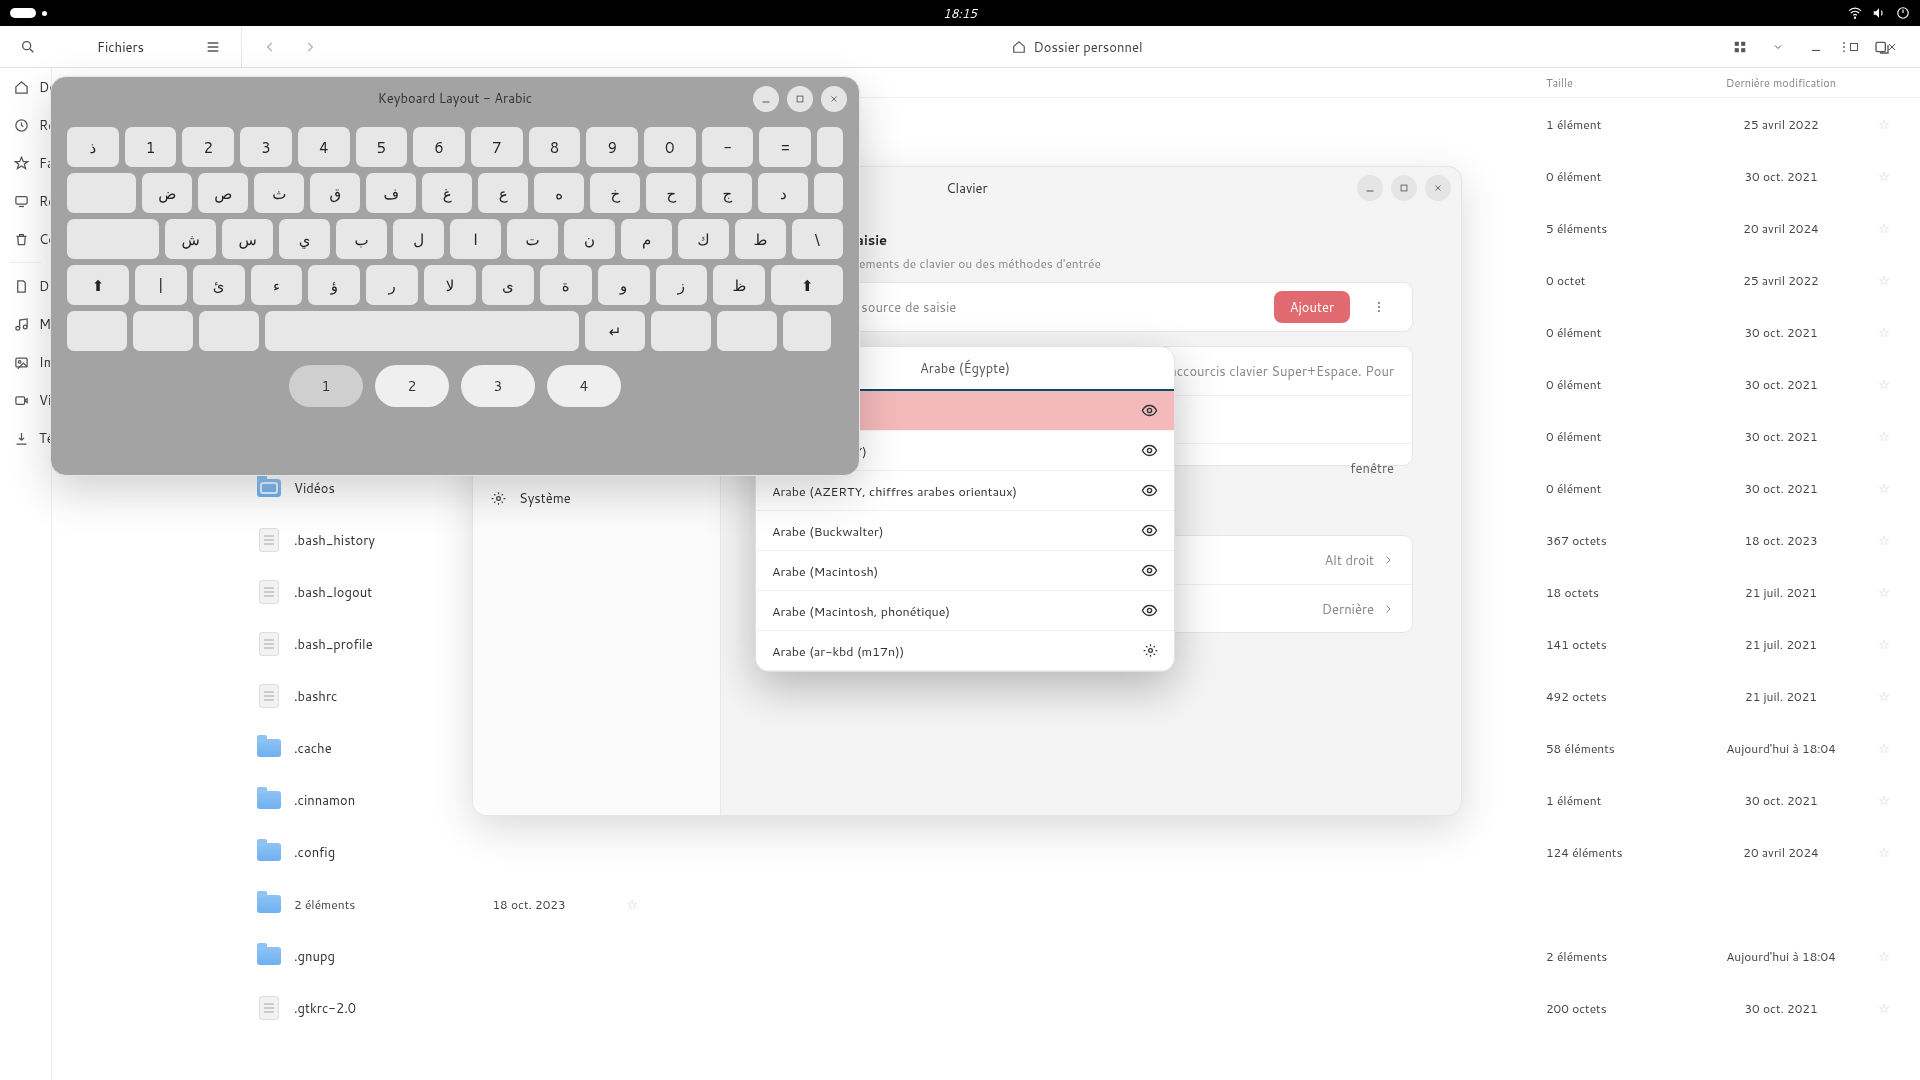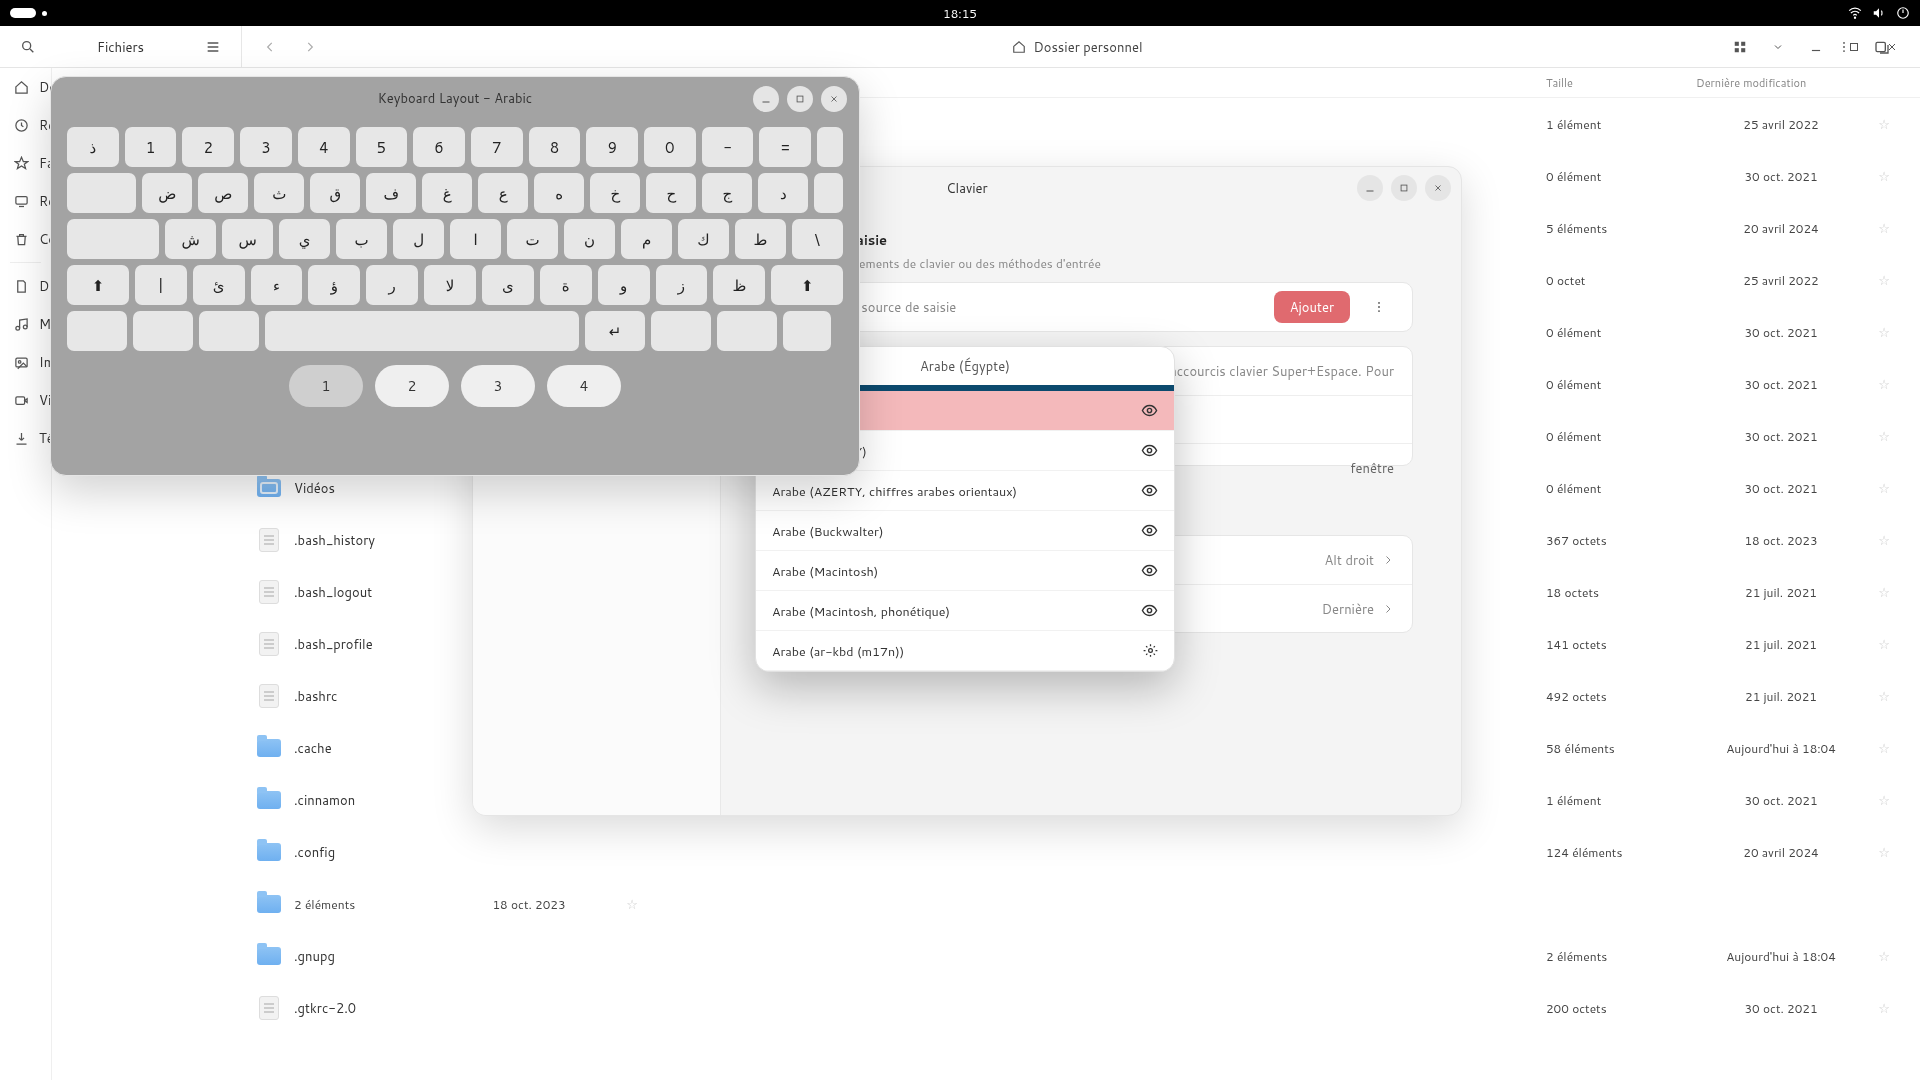--- a/index.html
+++ b/index.html
@@ -1,19 +1,19 @@
 <!DOCTYPE html>
 <html><head>
 <meta charset="utf-8">
 <style>
 * { box-sizing: border-box; margin: 0; padding: 0; font-family: -apple-system, "Segoe UI", Cantarell, sans-serif; }
 html, body { width: 1920px; height: 1080px; overflow: hidden; background: #fff; }
 
 
-.topbar { position: absolute; top: 0; left: 0; right: 0; height: 26px; background: #000; color: #fff; display: flex; align-items: center; justify-content: center; font-size: 12px; }
+.topbar { position: absolute; top: 0; left: 0; right: 0; height: 26px; background: #000; color: #fff; display: flex; align-items: center; justify-content: center; font-size: 12px; font-style: italic; }
 .topbar .left { position: absolute; left: 10px; display: flex; align-items: center; gap: 6px; }
 .topbar .right { position: absolute; right: 10px; display: flex; align-items: center; gap: 10px; }
 .topbar .pill { width: 26px; height: 10px; background: #fff; border-radius: 5px; }
 .topbar .dot { width: 5px; height: 5px; background: #fff; border-radius: 50%; }
 
 
 .files-header { position: absolute; top: 26px; left: 0; right: 0; height: 42px; background: #fff; border-bottom: 1px solid #e5e5e5; display: flex; align-items: center; }
 .files-header .sidecap { width: 242px; display: flex; align-items: center; justify-content: space-between; padding: 0 14px; border-right: 1px solid #e7e7e7; height: 100%; }
 .files-header .nav { display: flex; align-items: center; gap: 12px; padding: 0 14px; }
 .files-header .path { flex: 1; display: flex; justify-content: center; }
@@ -25,21 +25,21 @@
 
 .files-sidebar { position: absolute; top: 68px; left: 0; width: 52px; bottom: 0; background: #fff; border-right: 1px solid #efefef; }
 .files-sidebar .item { height: 38px; display: flex; align-items: center; padding: 0 14px; gap: 10px; font-size: 13px; color: #333; overflow: hidden; white-space: nowrap; }
 .files-sidebar .sep { height: 1px; background: #eee; margin: 4px 10px; }
 
 
 .files-main { position: absolute; top: 68px; left: 242px; right: 0; bottom: 0; background: #fff; }
 .files-main .colhead { position: absolute; top: 0; left: 0; right: 0; height: 30px; display: flex; align-items: center; padding: 0 24px 0 14px; font-size: 11px; color: #888; border-bottom: 1px solid #f0f0f0; }
 .files-main .colhead .spacer { flex: 1; }
 .files-main .colhead .c-size { width: 150px; }
-.files-main .colhead .c-date { width: 170px; text-align: left; }
+.files-main .colhead .c-date { width: 170px; text-align: center; }
 .files-main .list { position: absolute; top: 30px; left: 0; right: 0; bottom: 0; }
 .files-row { height: 52px; display: flex; align-items: center; padding: 0 24px 0 14px; font-size: 13px; color: #333; }
 .files-row .ficon { width: 26px; height: 26px; margin-right: 12px; display: flex; align-items: center; justify-content: center; }
 .files-row .fname { flex: 1; }
 .files-row .fsize { width: 150px; color: #444; font-size: 12px; }
 .files-row .fdate { width: 170px; text-align: center; color: #444; font-size: 12px; }
 .files-row .fstar { width: 24px; text-align: center; color: #ccc; margin-left: 6px; }
 
 
 .foldershape { width: 24px; height: 18px; background: linear-gradient(#8ec3f4,#6fb0f0); border-radius: 3px; position: relative; }
@@ -64,21 +64,21 @@
 .section-sub { font-size: 12px; color: #888; margin-bottom: 10px; }
 .card { background: #fff; border: 1px solid #e6e6e6; border-radius: 10px; }
 .card .row { height: 48px; display: flex; align-items: center; padding: 0 18px; font-size: 13px; color: #333; border-top: 1px solid #eee; }
 .card .row:first-child { border-top: none; }
 .card .row .grow { flex: 1; }
 .addbtn { background: #e06a6f; color: #fff; border-radius: 8px; padding: 7px 16px; font-size: 13px; }
 .vbtn { width: 30px; height: 30px; display: flex; align-items: center; justify-content: center; color: #555; }
 
 
 .popover { position: absolute; left: 755px; top: 346px; width: 420px; background: #fff; border-radius: 14px; box-shadow: 0 16px 44px rgba(0,0,0,.25); overflow: hidden; border: 1px solid #e1e1e1; z-index: 40; }
-.popover .pophead { height: 44px; display: flex; align-items: center; justify-content: center; font-size: 13px; color: #555; border-bottom: 6px solid #0c4a6e; }
+.popover .pophead { height: 44px; display: flex; align-items: center; justify-content: center; font-size: 13px; color: #555; border-bottom: 2px solid #0c4a6e; }
 .popover .popitem { height: 40px; display: flex; align-items: center; padding: 0 16px; font-size: 12.5px; color: #333; border-bottom: 1px solid #f1f1f1; }
 .popover .popitem.selected { background: #f4b9bb; }
 .popover .popitem .eye { margin-left: auto; color: #555; }
 
 
 .kbd-win { position: absolute; left: 50px; top: 76px; width: 810px; height: 400px; background: #a3a3a3; border-radius: 16px; box-shadow: 0 16px 44px rgba(0,0,0,.18); border: 1px solid #e5e5e5; z-index: 60; }
 .kbd-win .titlebar { height: 42px; display: flex; align-items: center; justify-content: center; font-size: 13px; color: #333; position: relative; }
 .kbd-win .win-ctrls { position: absolute; right: 12px; top: 9px; display: flex; gap: 8px; }
 .kbd-area { padding: 8px 16px 0; }
 .kbd-row { display: flex; gap: 6px; margin-bottom: 6px; }
@@ -542,20 +542,29 @@
         <span>Accessibilité</span>
       </div>
       <div class="sitem">
         <span class="sicon">
           <svg width="15" height="15" viewBox="0 0 24 24" fill="none" stroke="#444" stroke-width="2">
             <path d="M7 11V7a5 5 0 1110 0v4"></path>
             <rect x="5" y="11" width="14" height="10" rx="2"></rect>
           </svg>
         </span>
         <span>Vie privée et sécurité</span>
+      </div>
+      <div class="sitem">
+        <span class="sicon">
+          <svg width="15" height="15" viewBox="0 0 24 24" fill="none" stroke="#444" stroke-width="2">
+            <circle cx="12" cy="12" r="3"></circle>
+            <path d="M12 2v3M12 19v3M4 12H1M23 12h-3M5 5l2 2M17 17l2 2M19 5l-2 2M7 17l-2 2"></path>
+          </svg>
+        </span>
+        <span>Système</span>
       </div>
     </div>
   <div class="settings-body">
     <div class="section-title" style="margin-top:0">Sources de saisie</div>
     <div class="section-sub">Inclut des agencements de clavier ou des méthodes d'entrée</div>
     <div class="card" style="margin-bottom:14px">
       <div class="row">
         <span class="grow" style="color:#888">Ajouter une source de saisie</span>
         <span class="addbtn">Ajouter</span>
         <span class="vbtn" style="margin-left:14px">

